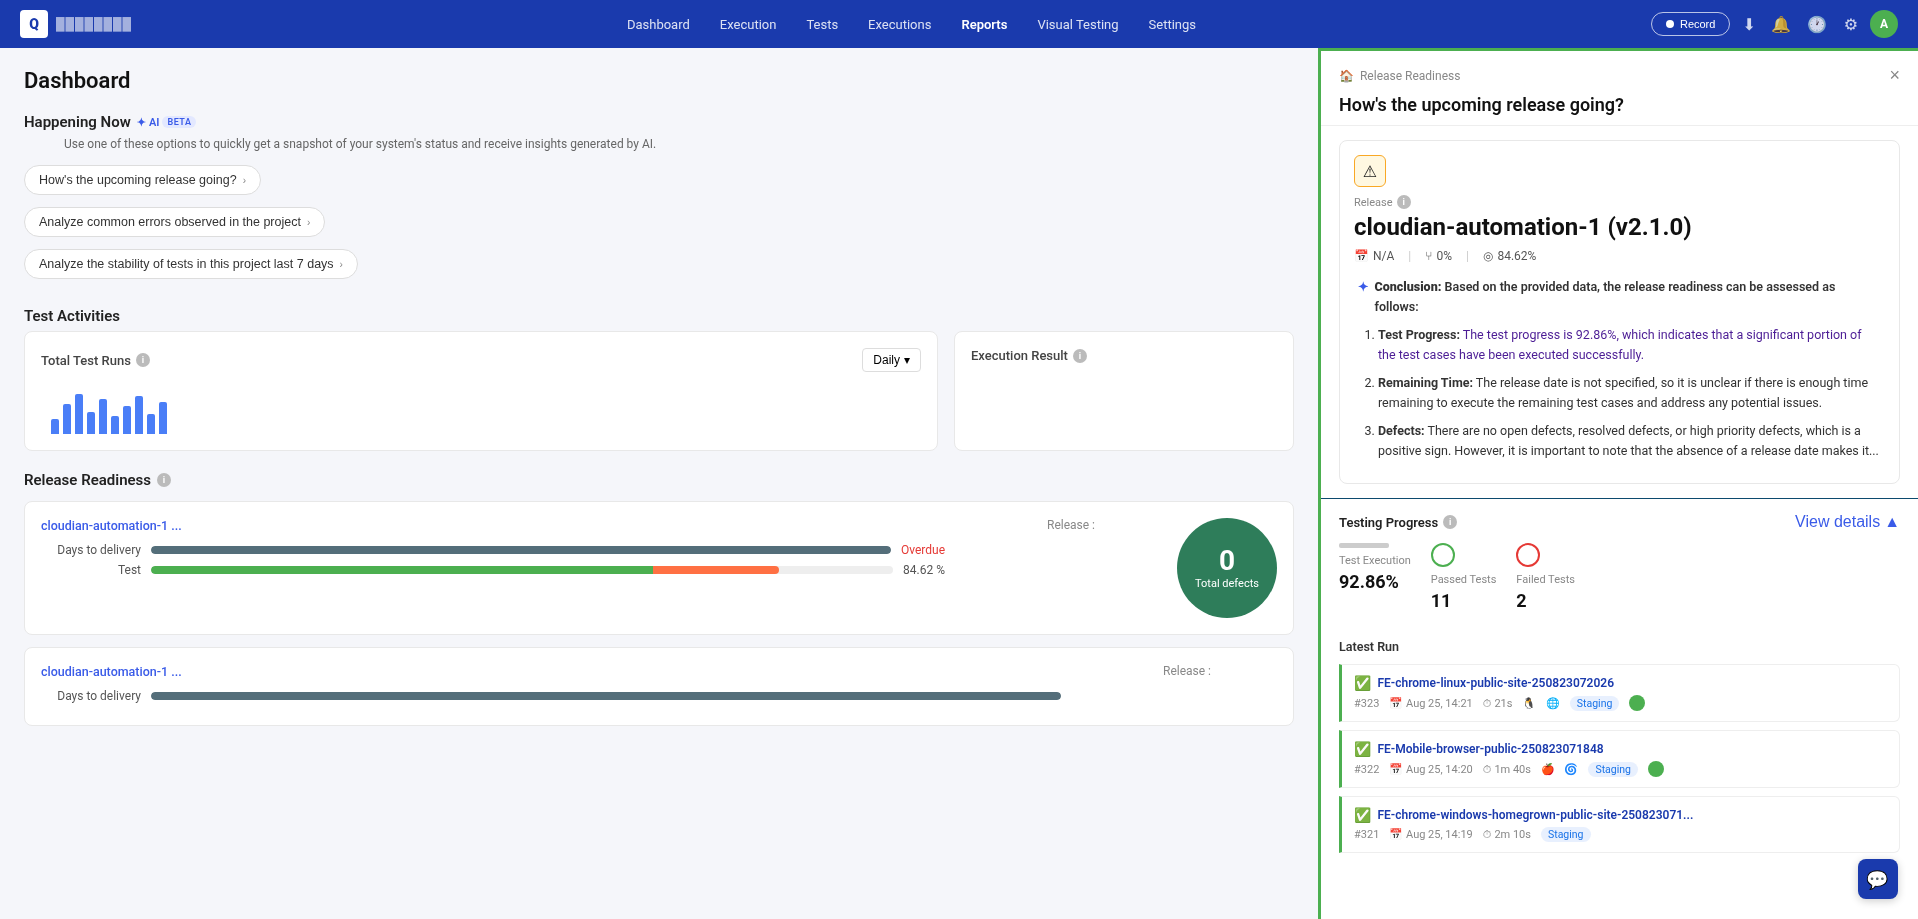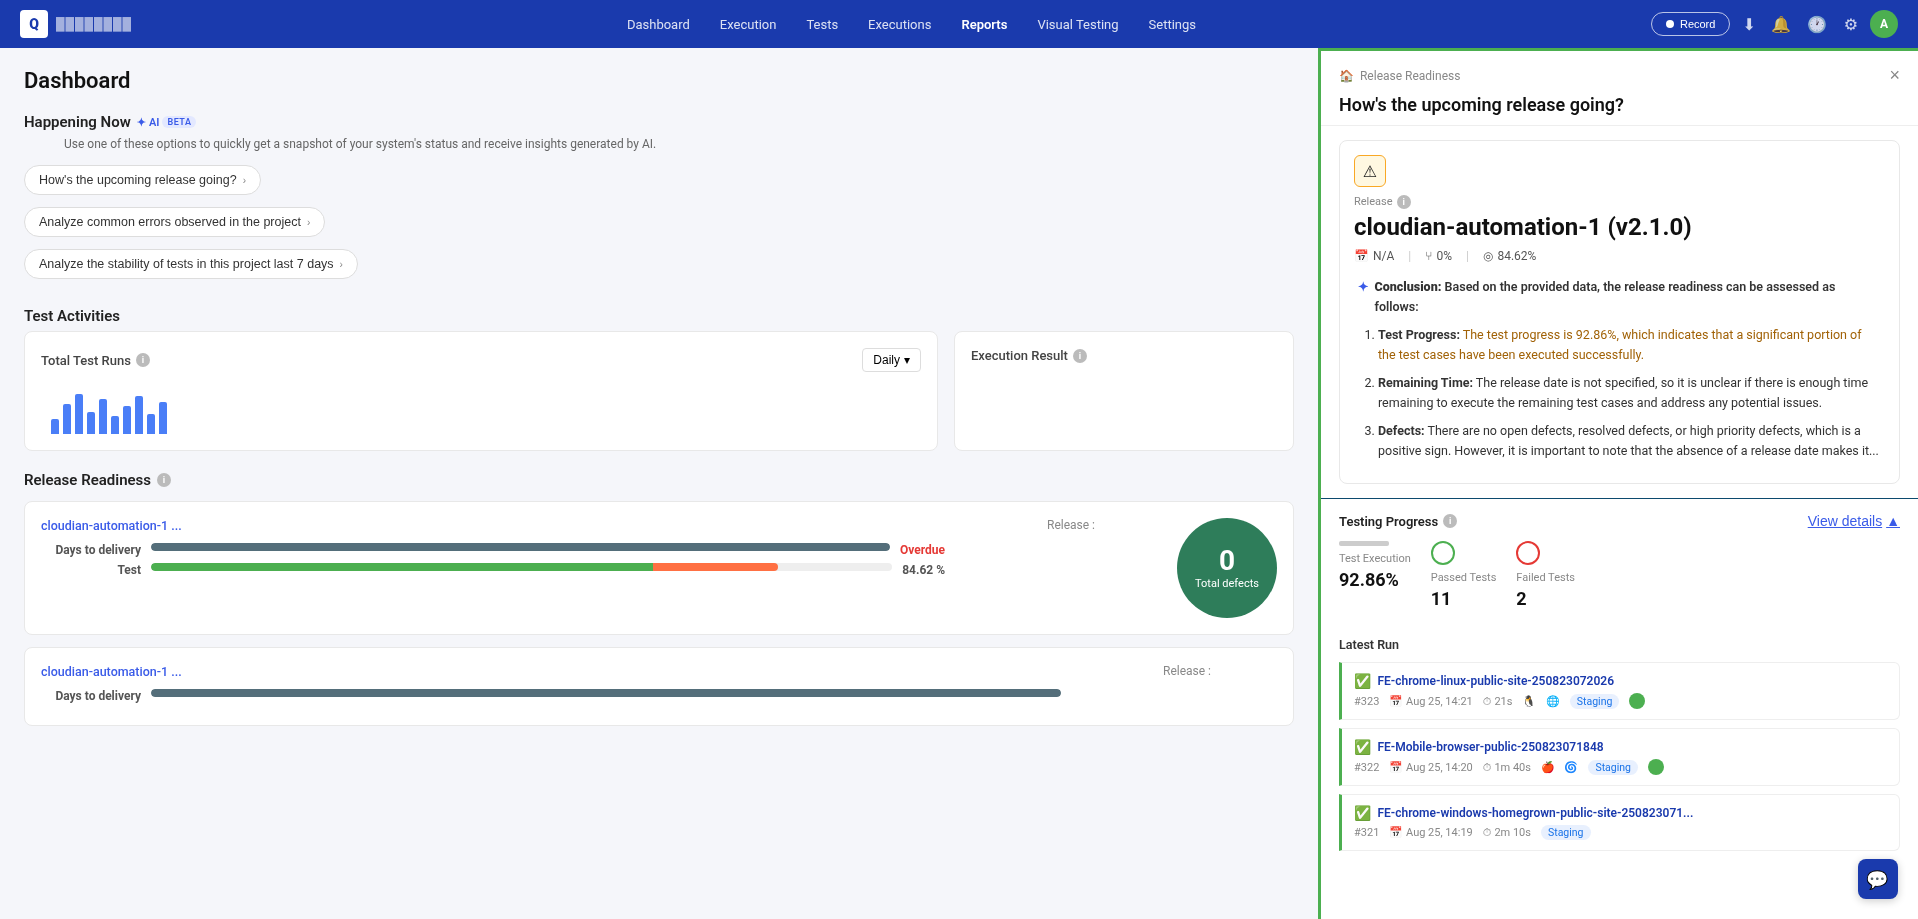--- a/index.html
+++ b/index.html
@@ -231,26 +231,25 @@
       margin-top: 12px;
     }
     .release-name-link {
       color: #3a5be8;
       text-decoration: none;
       font-size: 12.5px;
       font-weight: 500;
     }
     .progress-row {
       display: flex;
-      align-items: flex-start;
+      align-items: center;
       gap: 10px;
       margin-bottom: 6px;
       font-size: 12px;
       color: #555;
-      font-weight: bold;
     }
     .progress-label { width: 100px; text-align: right; }
     .progress-bar-bg {
       flex: 1;
       background: #eee;
       border-radius: 4px;
       height: 8px;
       overflow: hidden;
     }
     .progress-bar-fill {
@@ -336,21 +335,21 @@
       border: 1px solid #f9a825;
       border-radius: 6px;
       display: flex; align-items: center; justify-content: center;
       font-size: 16px;
       margin-bottom: 8px;
     }
     .release-label {
       font-size: 11px;
       color: #888;
       display: flex;
-      align-items: flex-start;
+      align-items: center;
       gap: 4px;
       margin-bottom: 4px;
     }
     .release-big-name {
       font-size: 24px;
       font-weight: 700;
       color: #111;
       margin-bottom: 8px;
     }
     .release-stats {
@@ -378,21 +377,21 @@
       margin-bottom: 8px;
       font-weight: 600;
     }
     .conclusion-block ol {
       padding-left: 20px;
     }
     .conclusion-block ol li {
       margin-bottom: 8px;
       color: #333;
     }
-    .highlight-blue { color: #a16207; }
+    .highlight-blue { color: #4c1d95; }
 
     
     .panel-body {
       flex: 1;
       overflow-y: auto;
     }
     .testing-progress-section {
       padding: 14px 18px;
       border-top: 1px solid #0c4a6e;
     }
@@ -407,25 +406,24 @@
       align-items: center;
       gap: 5px;
       font-size: 13px;
       font-weight: 600;
     }
     .view-details-btn {
       background: none;
       border: none;
       color: #3a5be8;
       cursor: pointer;
-      font-size: 14px;
+      font-size: 16px;
       display: flex;
       align-items: flex-start;
       gap: 4px;
-      text-decoration: underline;
     }
     .tp-metrics {
       display: flex;
       gap: 20px;
       margin-bottom: 14px;
     }
     .tp-metric {
       display: flex;
       flex-direction: column;
       gap: 4px;

